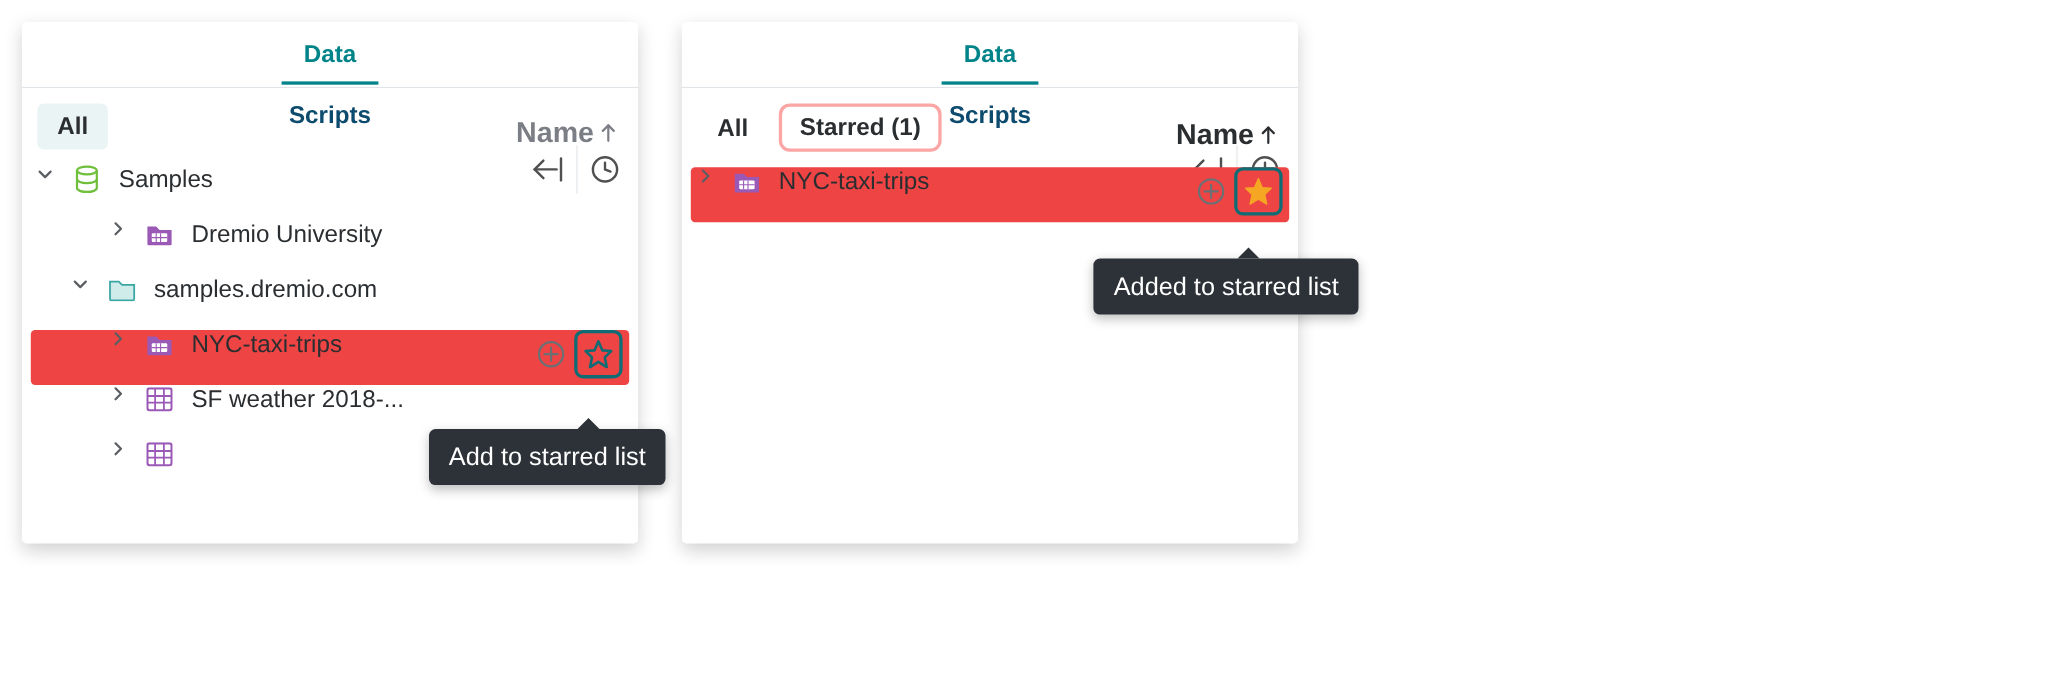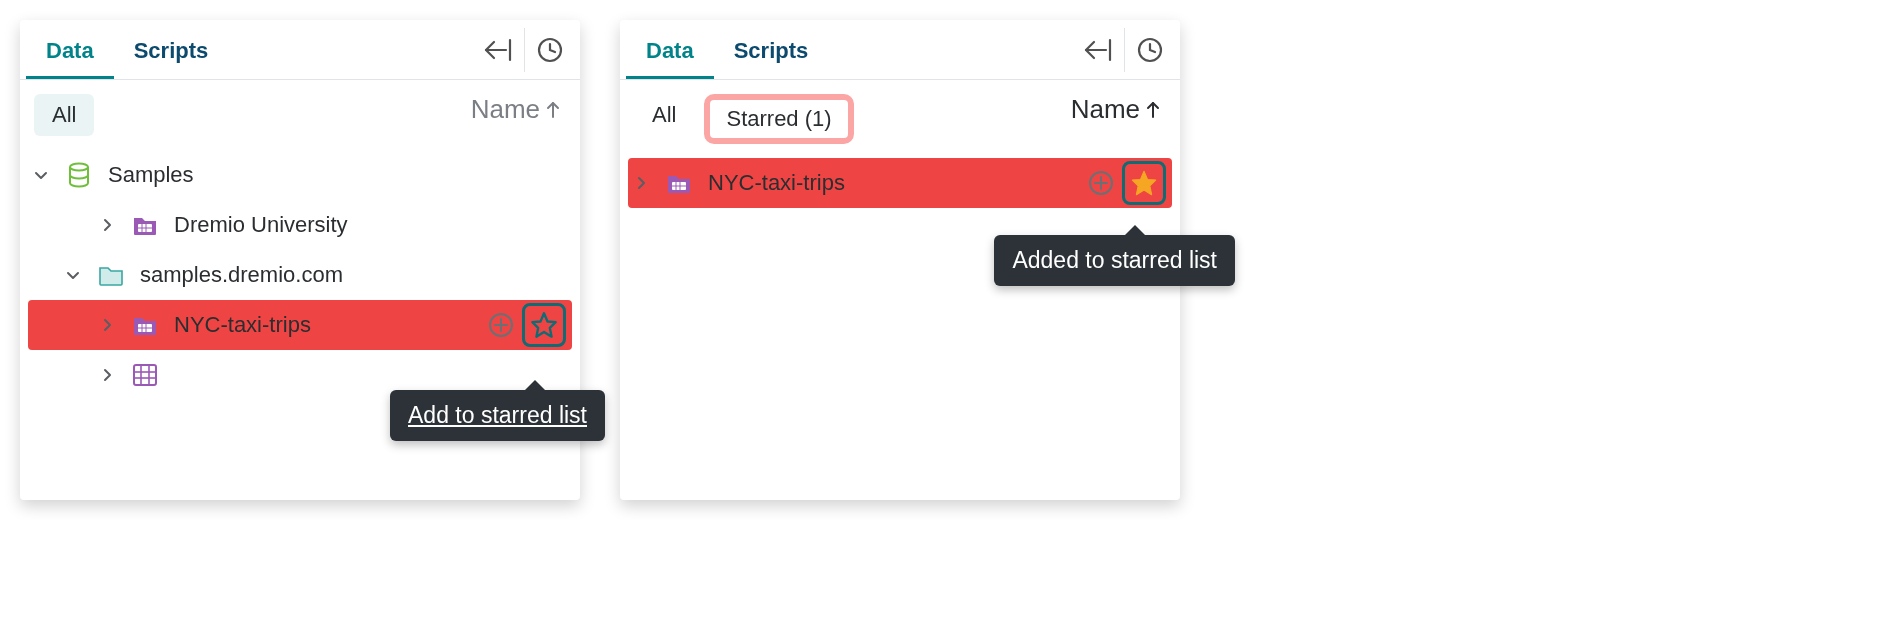--- a/index.html
+++ b/index.html
@@ -20,20 +20,21 @@
     position: relative;
     overflow: visible;
   }
   .tabs {
     display: flex;
     align-items: center;
     border-bottom: 1px solid #e0e4e8;
     padding: 0 6px;
     position: relative;
     height: 60px;
+    flex-direction: column;
   }
   .tab {
     padding: 16px 20px 14px;
     font-weight: 600;
     color: #0c4a6e;
     cursor: pointer;
     position: relative;
   }
   .tab.active {
     color: #008489;
@@ -56,55 +57,56 @@
     height: 44px;
     display: flex;
     align-items: center;
     justify-content: center;
     color: #505050;
     border-left: 1px solid #e0e4e8;
   }
   .toolbar-icon:first-child { border-left: none; }
   .filter-row {
     display: flex;
-    align-items: flex-start;
+    align-items: flex-end;
     padding: 14px 14px;
     gap: 10px;
+    font-weight: bold;
   }
   .pill {
     padding: 8px 18px;
     border-radius: 6px;
     font-size: 22px;
     color: #2b2e31;
     cursor: pointer;
   }
   .pill.bg {
     background: #eaf4f4;
   }
   .pill.ring {
-    border: 6px solid #fca5a5;
+    border: 3px solid #fca5a5;
     border-radius: 10px;
     padding: 6px 16px;
   }
   .sort {
     margin-left: auto;
     display: flex;
     align-items: center;
     gap: 6px;
     color: #7b7f85;
     font-size: 26px;
     padding-right: 6px;
   }
   .sort.dark { color: #2b2e31; }
   .tree {
     padding: 0 8px 12px 8px;
   }
   .row {
     display: flex;
-    align-items: center;
+    align-items: flex-start;
     height: 50px;
     border-radius: 4px;
     padding: 0 6px;
     gap: 16px;
     position: relative;
   }
   .row.hover { background: #ef4444; }
   .row .label { flex: 1; white-space: nowrap; overflow: hidden; text-overflow: ellipsis; }
   .chev {
     width: 18px;
@@ -262,40 +264,57 @@
             </svg>
         </div>
         <div class="ring-btn">
           <svg width="28" height="28" viewBox="0 0 24 24" fill="none" stroke="#0d6c74" stroke-width="2" stroke-linejoin="round" stroke-linecap="round">
             <polygon points="12,2 15,9 22,9.5 17,14.5 18.5,22 12,18 5.5,22 7,14.5 2,9.5 9,9"></polygon>
           </svg>
         </div>
       </div>
     </div>
 
-
     <div class="row indent-2">
       <span class="chev">
         <svg width="16" height="16" viewBox="0 0 16 16" fill="none" stroke="#5a5e63" stroke-width="2" stroke-linecap="round" stroke-linejoin="round">
             <polyline points="6,3 11,8 6,13"></polyline>
           </svg>
       </span>
       <span class="icon">
         <svg width="24" height="22" viewBox="0 0 24 22">
           <rect x="1" y="1" width="22" height="20" rx="2" fill="none" stroke="#9b59b6" stroke-width="2"></rect>
           <line x1="1" y1="8" x2="23" y2="8" stroke="#9b59b6" stroke-width="1.6"></line>
           <line x1="1" y1="14" x2="23" y2="14" stroke="#9b59b6" stroke-width="1.6"></line>
           <line x1="8" y1="1" x2="8" y2="21" stroke="#9b59b6" stroke-width="1.6"></line>
           <line x1="16" y1="1" x2="16" y2="21" stroke="#9b59b6" stroke-width="1.6"></line>
         </svg>
       </span>
-    </div>
-  </div>
-
-  <div class="tooltip" style="top:370px; right:-25px;text-decoration:underline;">
+      <span class="label">SF weather 2018-...</span>
+    </div>
+
+    <div class="row indent-2">
+      <span class="chev">
+        <svg width="16" height="16" viewBox="0 0 16 16" fill="none" stroke="#5a5e63" stroke-width="2" stroke-linecap="round" stroke-linejoin="round">
+            <polyline points="6,3 11,8 6,13"></polyline>
+          </svg>
+      </span>
+      <span class="icon">
+        <svg width="24" height="22" viewBox="0 0 24 22">
+          <rect x="1" y="1" width="22" height="20" rx="2" fill="none" stroke="#9b59b6" stroke-width="2"></rect>
+          <line x1="1" y1="8" x2="23" y2="8" stroke="#9b59b6" stroke-width="1.6"></line>
+          <line x1="1" y1="14" x2="23" y2="14" stroke="#9b59b6" stroke-width="1.6"></line>
+          <line x1="8" y1="1" x2="8" y2="21" stroke="#9b59b6" stroke-width="1.6"></line>
+          <line x1="16" y1="1" x2="16" y2="21" stroke="#9b59b6" stroke-width="1.6"></line>
+        </svg>
+      </span>
+    </div>
+  </div>
+
+  <div class="tooltip" style="top:370px; right:-25px;">
     <span>Add to starred list</span>
     <style>.panel:first-of-type .tooltip::before{ right:60px; }</style>
   </div>
 </div>
 
 <div class="panel">
   <div class="tabs">
     <div class="tab active">Data</div>
     <div class="tab">Scripts</div>
     <div class="toolbar-icons">

